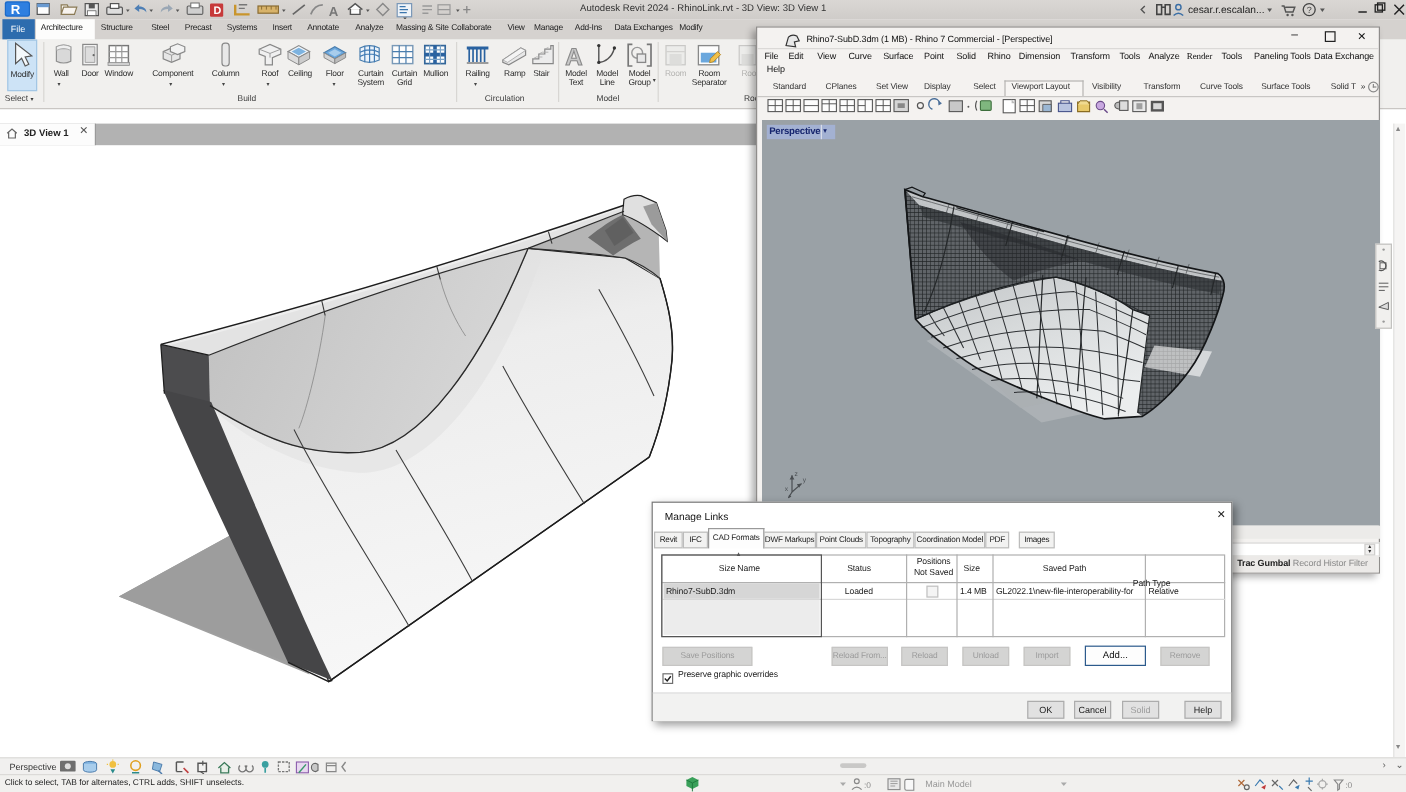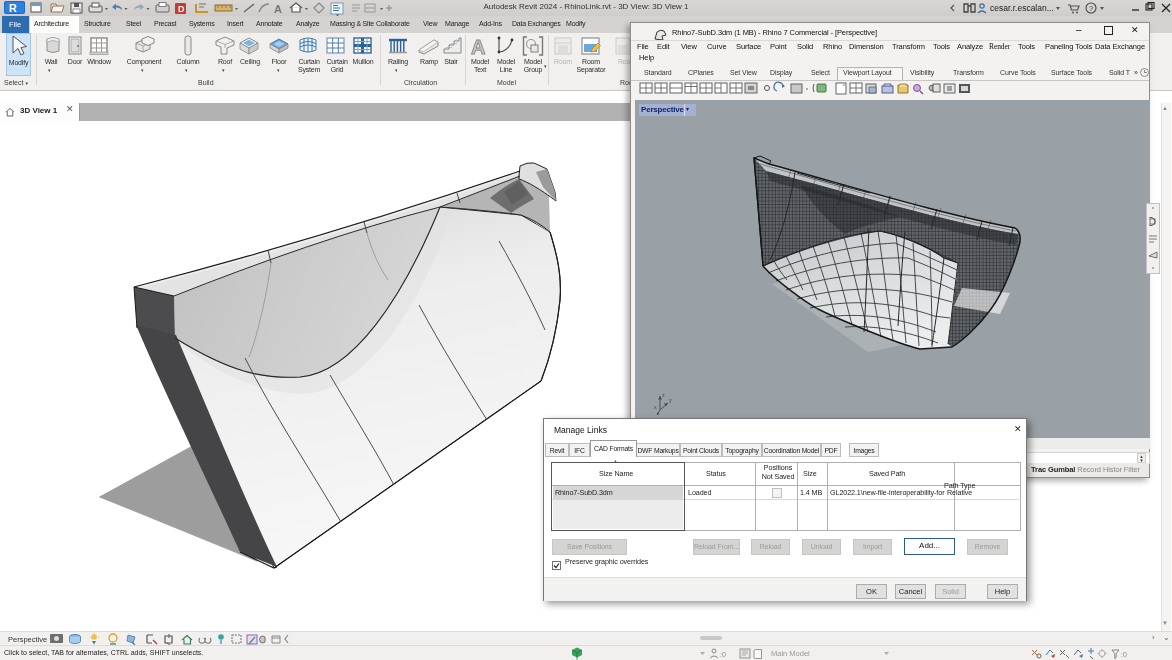--- a/index.html
+++ b/index.html
@@ -608,25 +608,25 @@
     <div class="abs" style="left:9px;top:67px;width:130px;height:13px;background:#d6d6d6;"></div>
     <div class="abs" style="left:9px;top:81px;width:130px;height:29px;background:#ececec;"></div>
     <div class="cell" style="left:55px;top:50px;">Size Name</div>
     <div class="cell" style="left:162px;top:50px;">Status</div>
     <div class="cell" style="left:215px;top:44px;width:38px;text-align:center;">Positions<br>Not Saved</div>
     <div class="cell" style="left:259px;top:50px;">Size</div>
     <div class="cell" style="left:325px;top:50px;">Saved Path</div>
     <div class="cell" style="left:400px;top:50px;margin-top:12px;">Path Type</div>
     <div class="cell" style="left:70px;top:38px;font-size:6px;color:#555;">▴</div>
     <div class="cell" style="left:11px;top:69px;">Rhino7-SubD.3dm</div>
-    <div class="cell" style="left:144px;top:69px;">Loaded</div>
+    <div class="cell" style="left:160px;top:69px;">Loaded</div>
     <div class="abs" style="left:228px;top:69px;width:8px;height:8px;border:1px solid #c0c0c0;background:#f4f4f4;"></div>
     <div class="cell" style="left:256px;top:69px;">1.4 MB</div>
     <div class="cell" style="left:286px;top:69px;">GL2022.1\new-file-interoperability-for</div>
-    <div class="cell" style="left:403px;top:69px;">Relative</div>
+    <div class="cell" style="left:413px;top:69px;">Relative</div>
   </div>
   <div id="mlbuttons">
     <div class="btn" style="left:8px;top:120px;width:75px;">Save Positions</div>
     <div class="btn" style="left:149px;top:120px;width:47px;">Reload From...</div>
     <div class="btn" style="left:207px;top:120px;width:39px;">Reload</div>
     <div class="btn" style="left:258px;top:120px;width:39px;">Unload</div>
     <div class="btn" style="left:309px;top:120px;width:39px;">Import</div>
     <div class="abs" style="left:360px;top:119px;width:51px;height:17px;background:#fdfdfd;border:1.5px solid #2c5a8c;box-sizing:border-box;font-size:8px;color:#111;text-align:center;line-height:14px;">Add...</div>
     <div class="btn" style="left:423px;top:120px;width:41px;">Remove</div>
     <div class="abs" style="left:8px;top:142px;width:9px;height:9px;border:1px solid #707070;background:#fff;box-sizing:border-box;">

